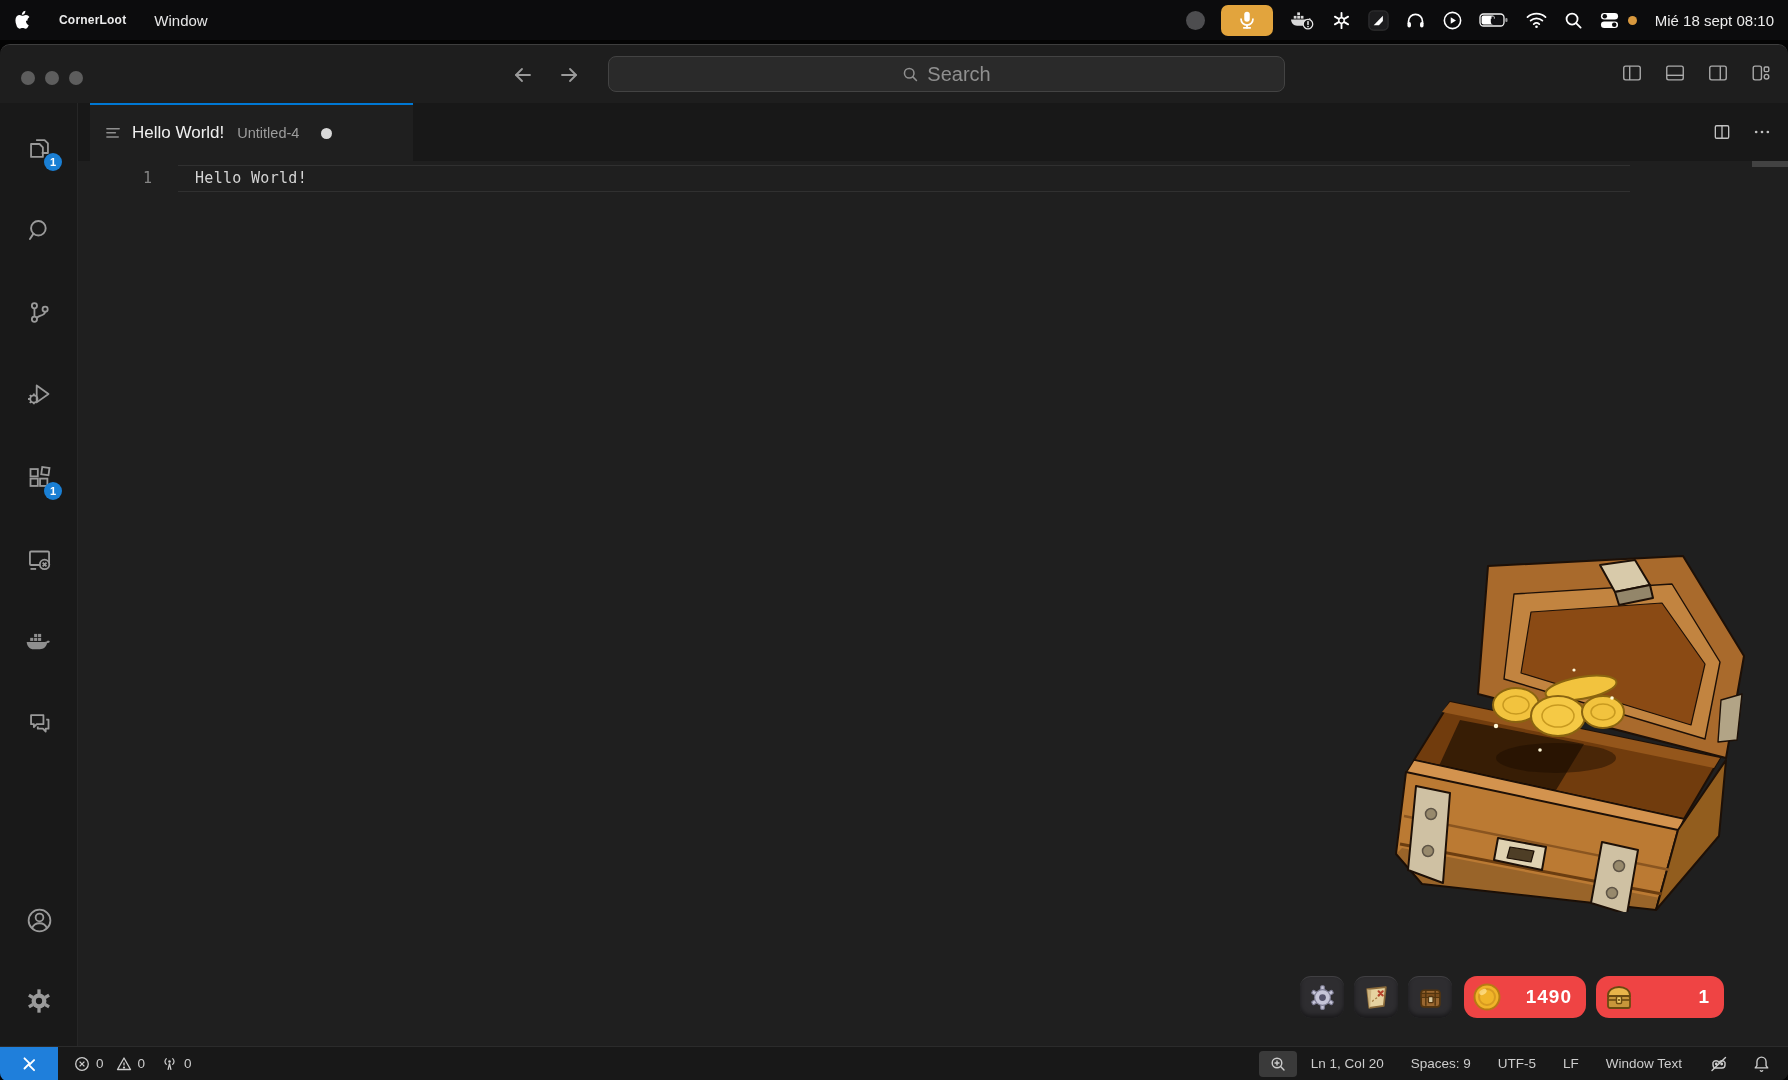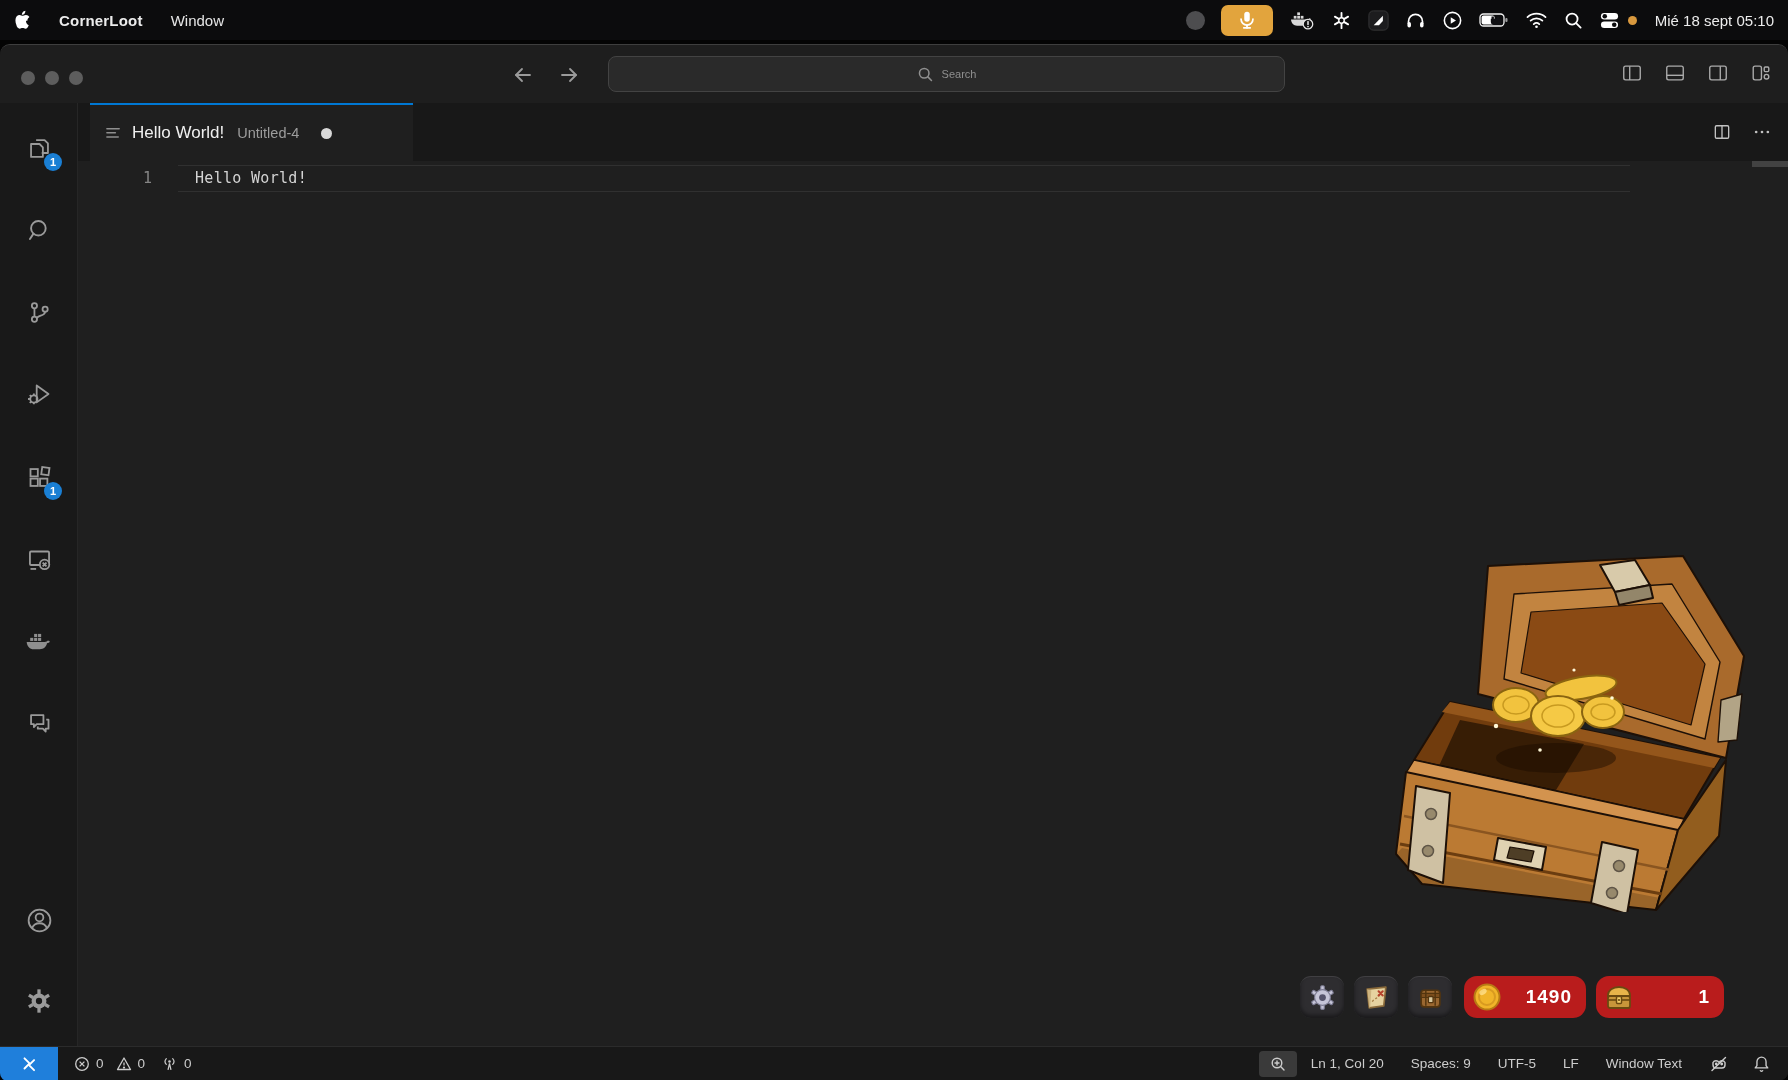--- a/index.html
+++ b/index.html
@@ -6,42 +6,42 @@
   html,body { width:1788px; height:1080px; background:#040404; overflow:hidden;
     font-family:"Liberation Sans", sans-serif; }
   body { position:relative; }
   svg { display:block; }
 
   
   .menubar { position:absolute; top:0; left:0; width:1788px; height:40px;
     background:#0c0c0d; display:flex; align-items:center; padding:0 14px; color:#ececec; }
   .mb-left { display:flex; align-items:center; gap:28px; }
   .mb-apple { display:flex; align-items:center; }
-  .mb-app { font-weight:bold; font-size:15px; letter-spacing:.2px; }
+  .mb-app { font-weight:bold; font-size:12px; letter-spacing:.2px; }
   .mb-item { font-size:15px; color:#e6e6e6; }
   .mb-right { margin-left:auto; display:flex; align-items:center; gap:16px; }
   .mb-ic { display:flex; align-items:center; justify-content:center; }
   .rec-dot { width:19px; height:19px; border-radius:50%; background:#4d4d4f; }
   .mic-btn { width:52px; height:31px; background:#e2a43d; border-radius:7px;
     display:flex; align-items:center; justify-content:center; }
   .notif-dot { width:9px; height:9px; border-radius:50%; background:#d9993e; margin-left:-8px; }
   .mb-clock { font-size:15px; white-space:nowrap; margin-left:2px; }
 
   
   .window { position:absolute; top:44px; left:0; width:1788px; height:1036px;
     background:#1f1f1f; border-radius:10px 10px 8px 8px; border-top:1px solid #3e3e3e; }
 
   .titlebar { position:absolute; top:0; left:0; right:0; height:58px;
     background:#1e1e1e; border-radius:10px 10px 0 0; }
   .tl { position:absolute; top:26px; width:14px; height:14px; border-radius:50%; background:#5d5d5d; }
   .nav-arrow { position:absolute; top:18px; }
   .searchbox { position:absolute; left:608px; top:11px; width:677px; height:36px;
     background:#2a2a2a; border:1px solid #434343; border-radius:8px;
     display:flex; align-items:center; justify-content:center; gap:8px;
-    color:#8f8f8f; font-size:11px; }
+    color:#8f8f8f; font-size:20px; }
   .layout-btns { position:absolute; right:16px; top:17px; display:flex; gap:21px; align-items:center; }
 
   .tabbar { position:absolute; top:58px; left:78px; right:0; height:58px; background:#181818; }
   .tab { position:absolute; left:12px; top:0; width:323px; height:58px; background:#1f1f1f;
     border-top:2px solid #0078d4; display:flex; align-items:center; padding:0 15px; gap:10px; }
   .tab-title { color:#f0f0f0; font-size:17px; }
   .tab-desc { color:#9d9d9d; font-size:14.5px; margin-left:3px; }
   .tab-dot { width:11px; height:11px; border-radius:50%; background:#d8d8d8; margin-left:12px; }
   .editor-actions { position:absolute; right:16px; top:0; height:58px; display:flex; align-items:center; gap:20px; }
 
@@ -73,21 +73,21 @@
   .sb-zoom { background:#3a3a3a; border-radius:4px; padding:5px 11px; margin-right:14px !important; }
   .sb-iconbtn { margin-right:24px; display:flex; align-items:center; }
   .sb-bell { margin-right:18px; }
 
   
   .chest-art { position:absolute; left:1388px; top:552px; }
   .hud { position:absolute; left:1300px; top:976px; display:flex; align-items:center; }
   .hud-btn { width:44px; height:42px; background:#2e2d30; border-radius:11px;
     border-top:1px solid rgba(255,255,255,.09); box-shadow:inset 0 -3px 4px rgba(0,0,0,.45);
     display:flex; align-items:center; justify-content:center; margin-right:10px; }
-  .hud-pill { height:42px; background:#b91c1c; border-radius:13px;
+  .hud-pill { height:42px; background:#ef4444; border-radius:13px;
     display:flex; align-items:center; padding:0 14px 0 7px; }
   .pill-coin { width:122px; margin-left:2px; }
   .pill-chest { width:128px; margin-left:10px; }
   .pill-count { margin-left:auto; color:#ffffff; font-weight:bold; font-size:19px; letter-spacing:1px; }
 </style>
 </head>
 <body>
 
 <div class="menubar">
   <div class="mb-left">
@@ -177,21 +177,21 @@
     </span>
     <span class="mb-ic">
       <svg width="21" height="19" viewBox="0 0 22 20">
         <rect x="2" y="2" width="18" height="7" rx="3.5" fill="#ffffff"></rect>
         <circle cx="6" cy="5.5" r="2.4" fill="#0c0c0d"></circle>
         <rect x="2" y="11" width="18" height="7" rx="3.5" fill="#ffffff"></rect>
         <circle cx="16" cy="14.5" r="2.4" fill="#0c0c0d"></circle>
       </svg>
     </span>
     <span class="notif-dot"></span>
-    <span class="mb-clock">Mié 18 sept 05:10</span>
+    <span class="mb-clock">Mié 18 sept 08:10</span>
   </div>
 </div>
 
 <div class="window">
 
   <div class="titlebar">
     <span class="tl" style="left:21px"></span>
     <span class="tl" style="left:45px"></span>
     <span class="tl" style="left:69px"></span>
 

